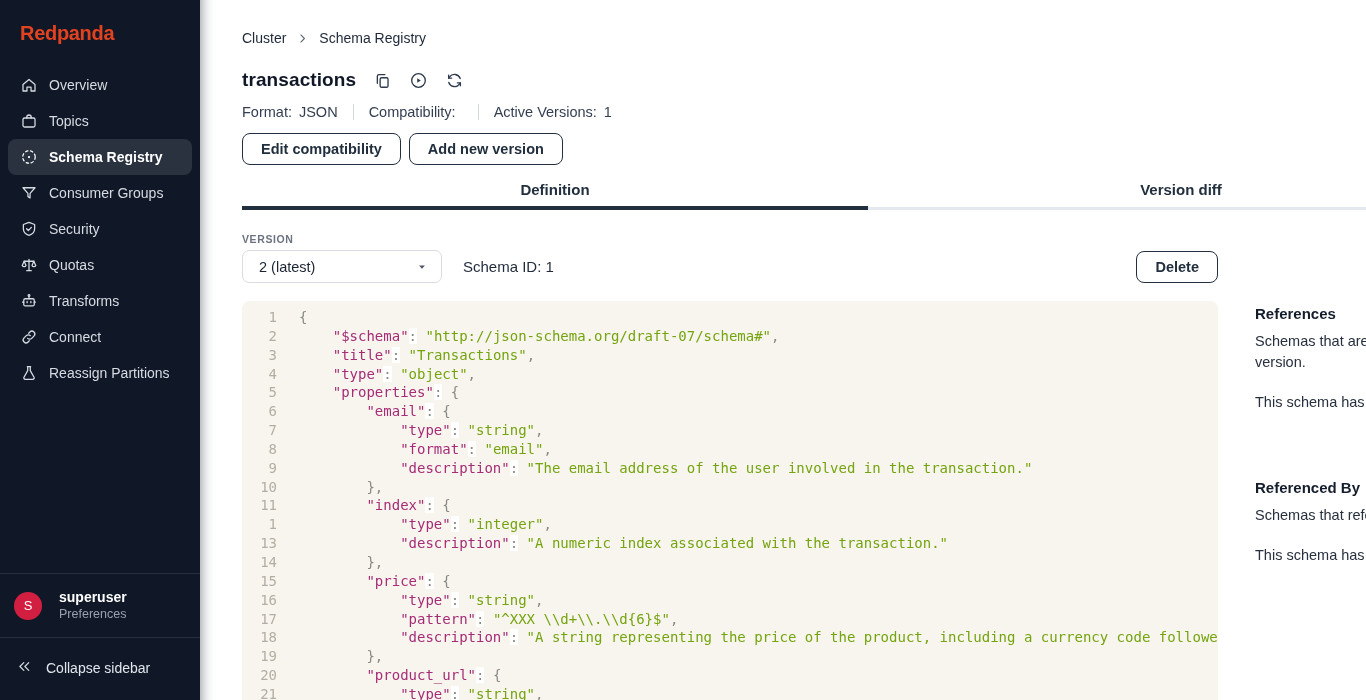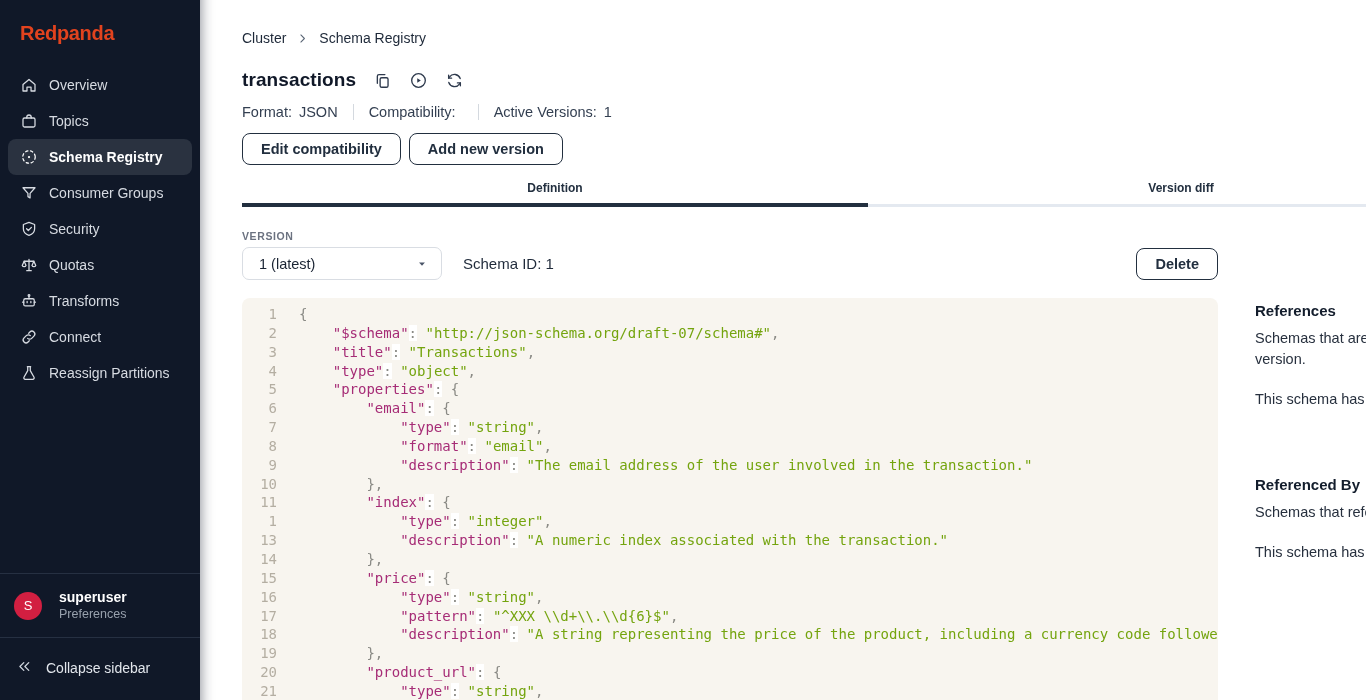--- a/index.html
+++ b/index.html
@@ -50,21 +50,21 @@
   .t-icon{width:19px;height:19px;cursor:pointer;color:#2e3a4d;}
   .t-icon svg{width:19px;height:19px;stroke:currentColor;fill:none;stroke-width:1.7;
     stroke-linecap:round;stroke-linejoin:round;display:block;}
   .meta-row{display:flex;align-items:center;margin-top:13px;font-size:14.5px;color:#333f51;}
   .meta-pair{display:flex;gap:7px;align-items:center;}
   .meta-sep{width:1px;height:16px;background:#d4d9df;margin:0 15px;}
   .btn-row{display:flex;gap:8px;margin-top:13px;}
   .btn{background:#fff;border:1px solid #222f3f;border-radius:8px;padding:0 18px;height:32px;
     font-size:14.5px;font-weight:600;color:#222f3f;font-family:inherit;cursor:pointer;text-align:center;}
   .tab-bar{display:flex;width:1252px;margin-top:16px;}
-  .tab{width:626px;text-align:center;font-size:12px;font-weight:600;color:#222f3f;
+  .tab{width:626px;text-align:center;font-size:15px;font-weight:600;color:#222f3f;
     padding-bottom:9px;border-bottom:3px solid #e4e9f0;cursor:pointer;}
   .tab.active{border-bottom:4px solid #222f3f;padding-bottom:8px;}
   .version-label{margin-top:23px;font-size:10.5px;font-weight:600;letter-spacing:.6px;
     color:#6b7280;}
   .controls-row{display:flex;align-items:center;margin-top:5px;width:976px;}
   .select{width:200px;height:33px;border:1px solid var(--border-gray);border-radius:7px;
     display:flex;align-items:center;padding:0 12px 0 16px;font-size:14.5px;color:#1a2433;
     cursor:pointer;background:#fff;}
   .select .caret{margin-left:auto;display:flex;}
   .select .caret svg{width:14px;height:14px;fill:#4a5568;display:block;}
@@ -261,21 +261,21 @@
 
     <div class="tab-bar">
         <div class="tab active">Definition</div>
         <div class="tab">Version diff</div>
       </div>
 
     <div class="version-label">VERSION</div>
 
     <div class="controls-row">
       <div class="select">
-        <span>1 (latest)</span>
+        <span>2 (latest)</span>
         <span class="caret">
           <svg viewBox="0 0 24 24">
               <path d="M7 9.5h10L12 15z"></path>
             </svg>
         </span>
       </div>
       <span class="schema-id">Schema ID: 1</span>
       <button class="btn delete-btn">Delete</button>
     </div>
 

